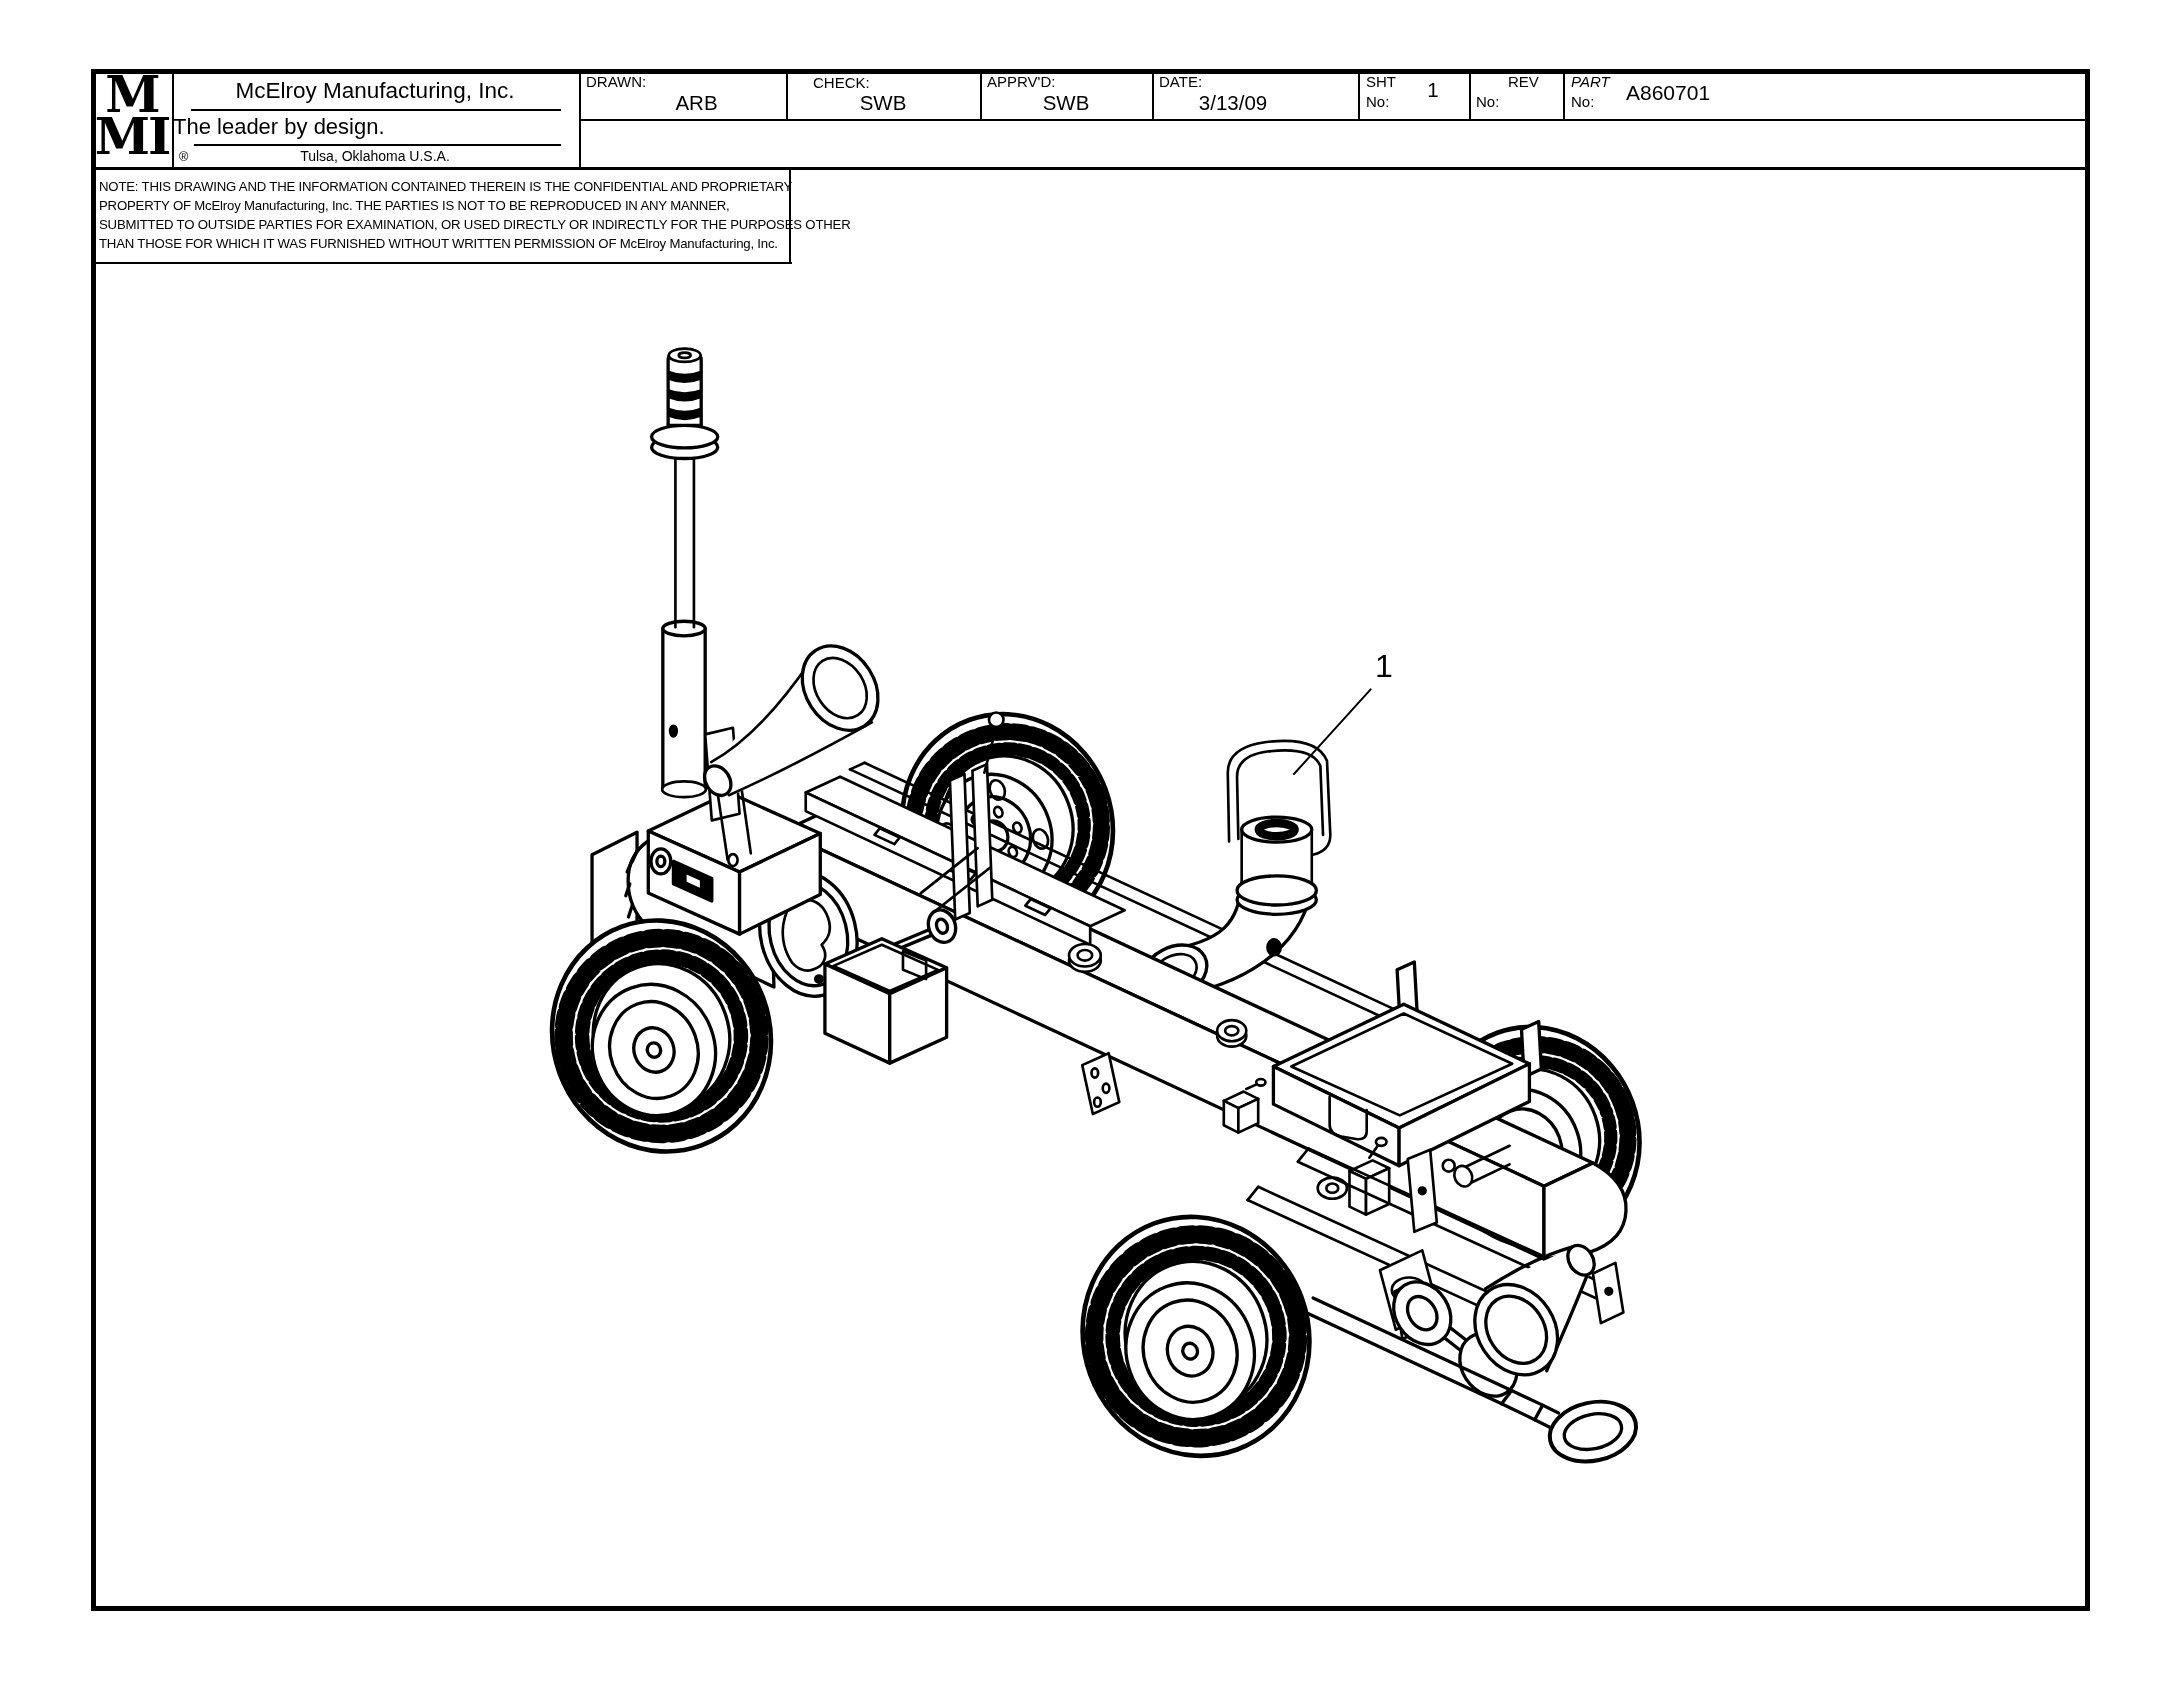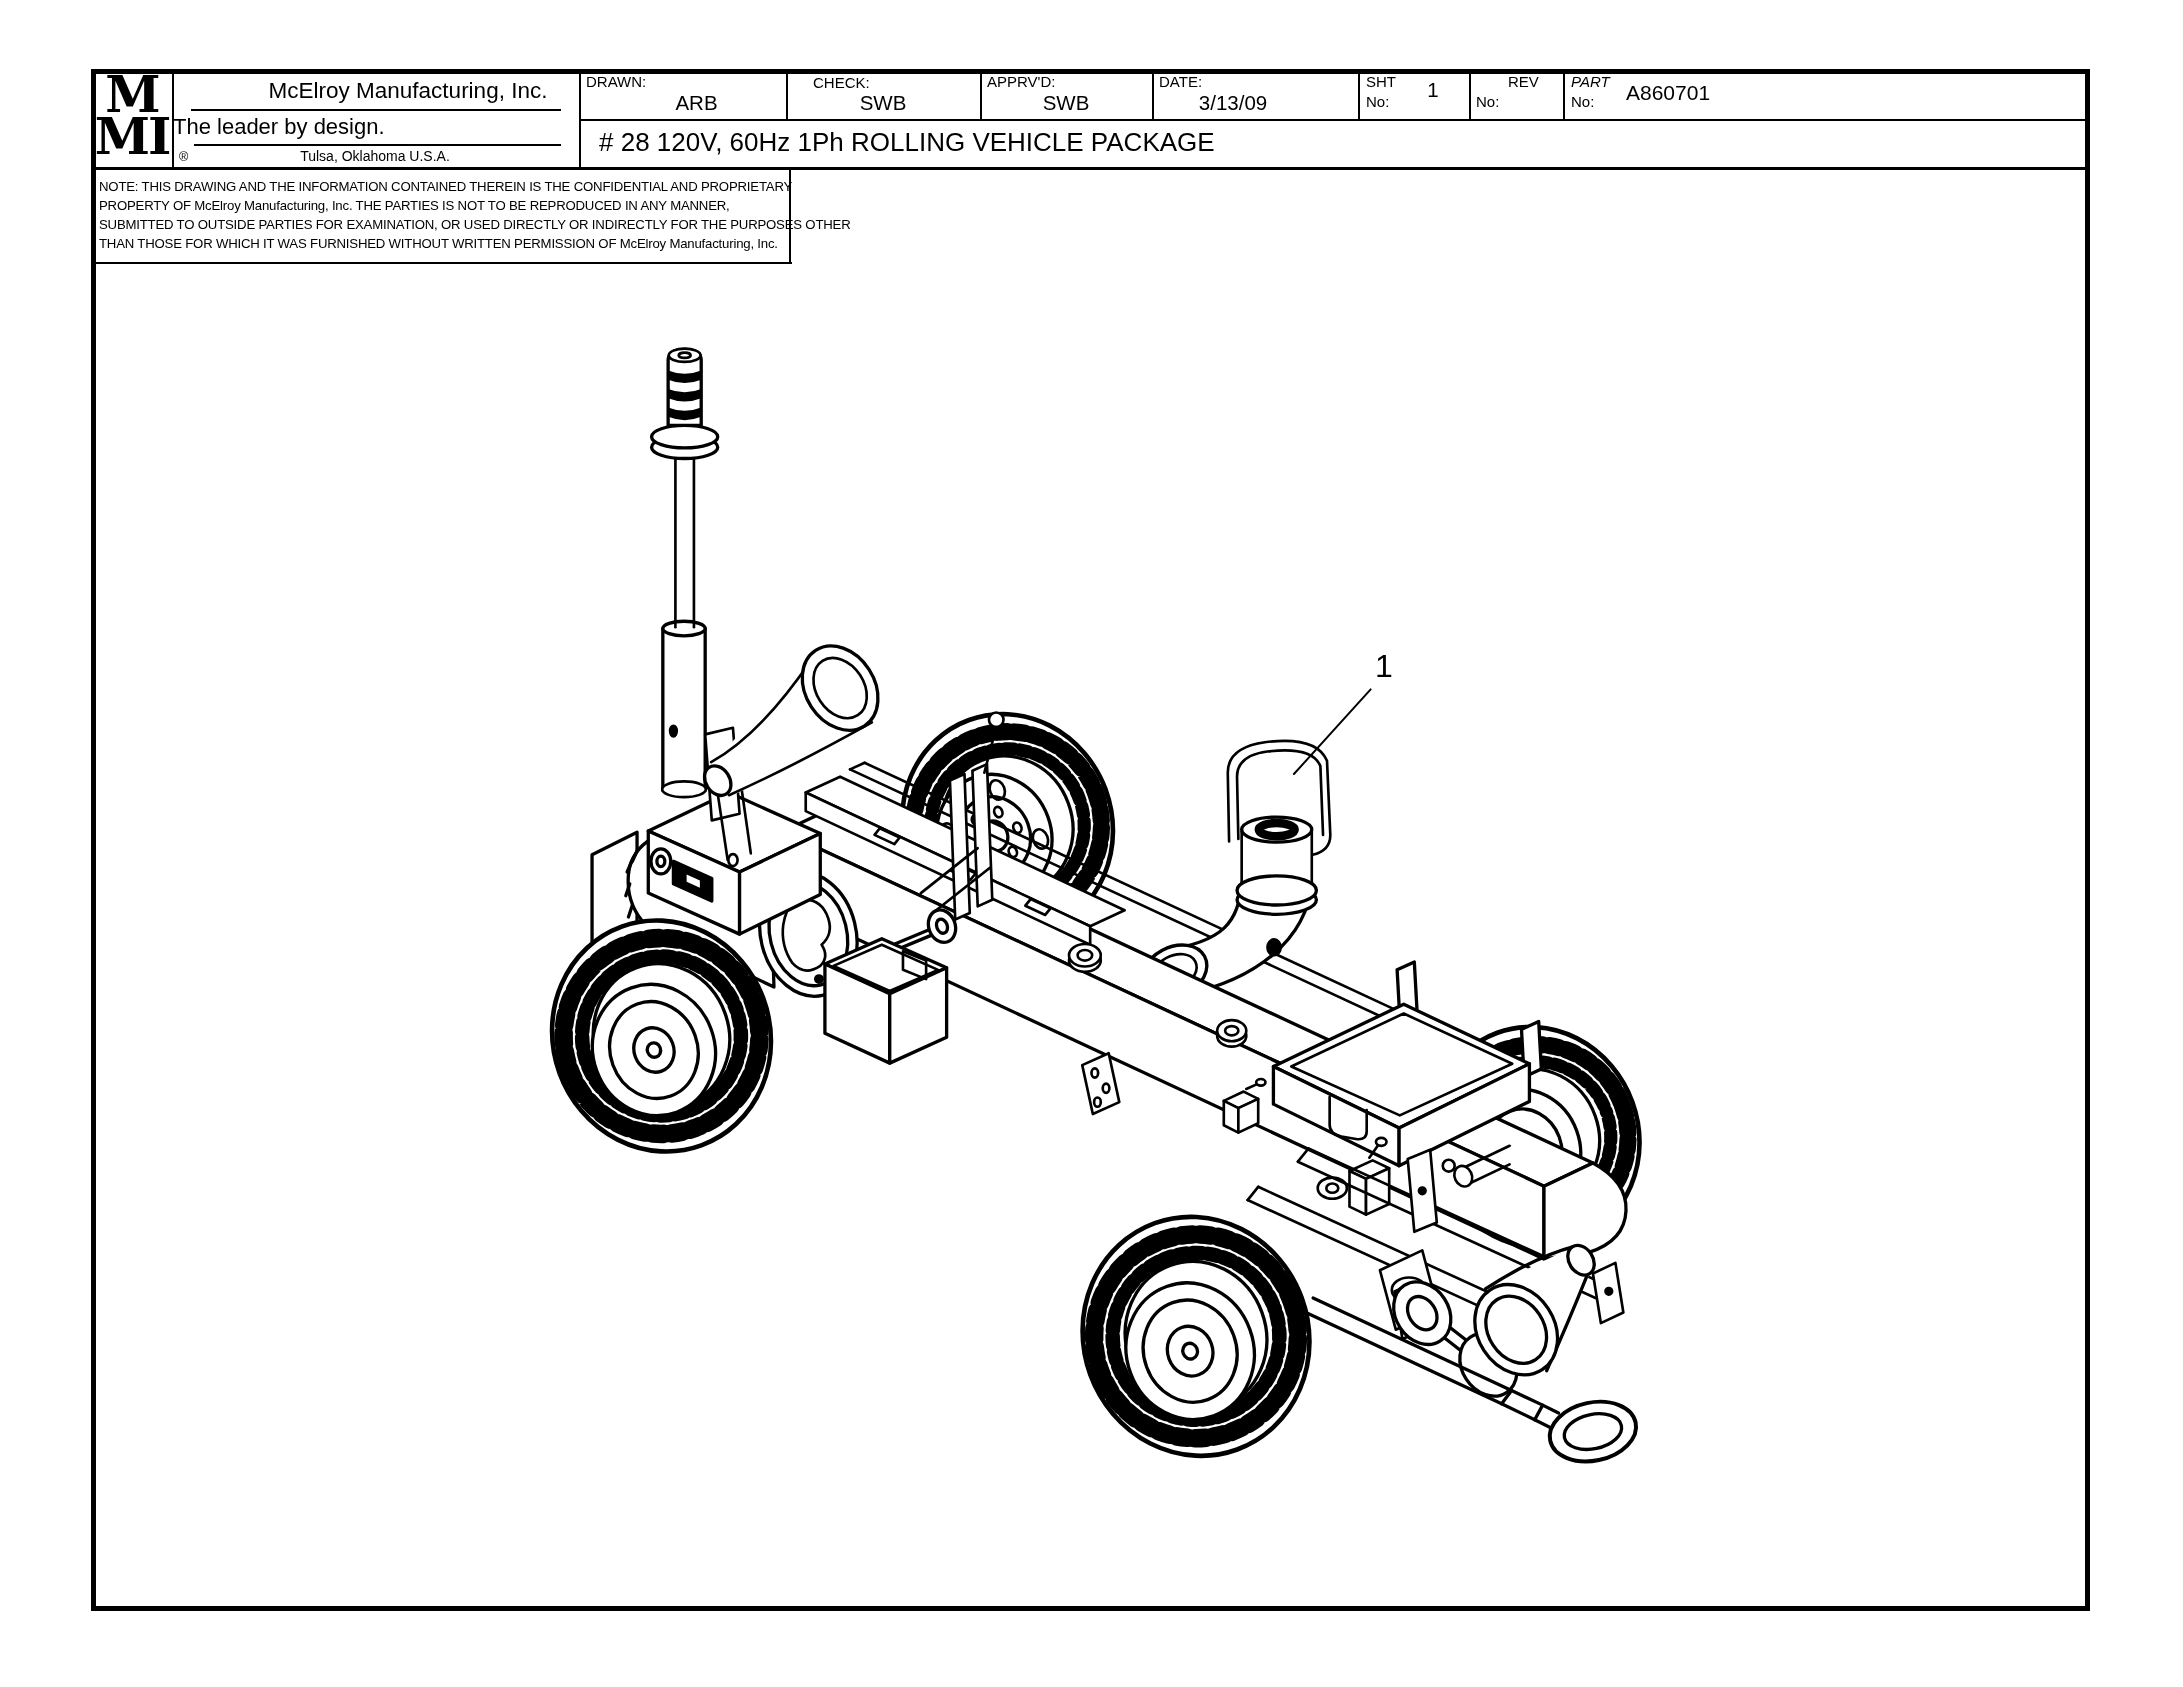--- a/index.html
+++ b/index.html
@@ -317,21 +317,21 @@
   <div class="hline" style="left:91px;top:262px;width:701px;height:2px;"></div>
   <div class="hline" style="left:191px;top:109px;width:370px;height:2px;"></div>
   <div class="hline" style="left:194px;top:144px;width:367px;height:2px;"></div>
 
   <div class="abs logo" style="left:93px;top:74px;width:78px;">
     <div>M</div>
     <div>MI</div>
   </div>
   <div class="abs reg" style="left:179px;top:150px;">®</div>
 
-  <div class="abs company-name" style="left:173px;top:78px;width:404px;padding-left:33px;">McElroy Manufacturing, Inc.</div>
+  <div class="abs company-name" style="left:173px;top:78px;width:404px;">McElroy Manufacturing, Inc.</div>
   <div class="abs tagline" style="left:173px;top:114px;width:404px;">The leader by design.</div>
   <div class="abs location" style="left:173px;top:148px;width:404px;">Tulsa, Oklahoma U.S.A.</div>
 
   <div class="abs fld-label" style="left:586px;top:73px;">DRAWN:</div>
   <div class="abs fld-value" style="left:579px;top:91px;width:235px;">ARB</div>
 
   <div class="abs fld-label" style="left:793px;top:74px;margin-left:20px;">CHECK:</div>
   <div class="abs fld-value" style="left:786px;top:91px;width:194px;">SWB</div>
 
   <div class="abs fld-label" style="left:987px;top:73px;">APPRV'D:</div>
@@ -345,21 +345,20 @@
   <div class="abs fld-value" style="left:1403px;top:78px;width:60px;">1</div>
 
   <div class="abs fld-label" style="left:1508px;top:73px;">REV</div>
   <div class="abs fld-label2" style="left:1476px;top:93px;">No:</div>
   <div class="abs fld-value" style="left:1515px;top:78px;width:46px;"></div>
 
   <div class="abs fld-label" style="left:1571px;top:73px;font-style:italic;">PART</div>
   <div class="abs fld-label2" style="left:1571px;top:93px;">No:</div>
   <div class="abs fld-value" style="left:1626px;top:81px;width:172px;text-align:left;font-size:21px;">A860701</div>
 
-  <div class="abs title-text" style="left:599px;top:120px;width:1482px;height:45px;"># 28 120V, 60Hz 1Ph ROLLING VEHICLE PACKAGE</div>
 
   <div class="abs" style="left:99px;top:177px;width:685px;">
     <div class="note-line">NOTE: THIS DRAWING AND THE INFORMATION CONTAINED THEREIN IS THE CONFIDENTIAL AND PROPRIETARY</div>
     <div class="note-line">PROPERTY OF McElroy Manufacturing, Inc. THE PARTIES IS NOT TO BE REPRODUCED IN ANY MANNER,</div>
     <div class="note-line">SUBMITTED TO OUTSIDE PARTIES FOR EXAMINATION, OR USED DIRECTLY OR INDIRECTLY FOR THE PURPOSES OTHER</div>
     <div class="note-line">THAN THOSE FOR WHICH IT WAS FURNISHED WITHOUT WRITTEN PERMISSION OF McElroy Manufacturing, Inc.</div>
   </div>
 
   <div class="abs callout" style="left:1375px;top:648px;">1</div>
 

